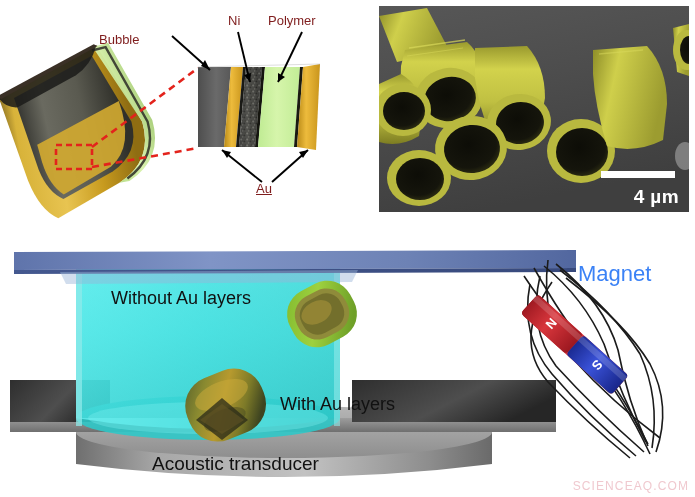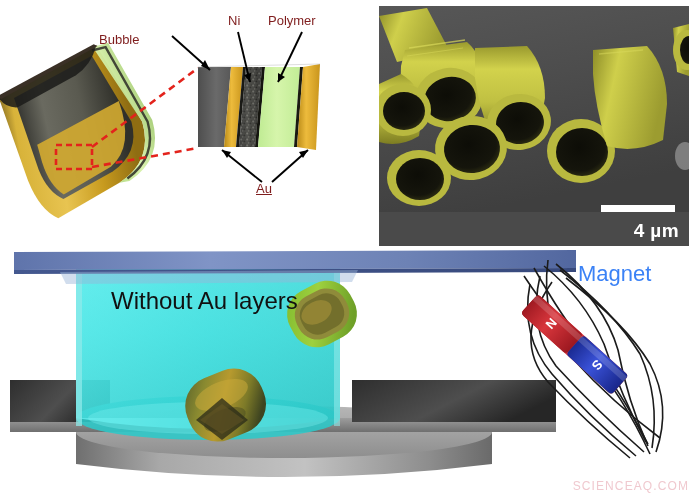--- a/index.html
+++ b/index.html
@@ -7,28 +7,28 @@
        font-family:"Liberation Sans","DejaVu Sans",sans-serif;color:#000;}
   .fig{position:absolute;left:0;top:0;width:695px;height:497px;}
   .abs{position:absolute;}
   .lbl{position:absolute;white-space:nowrap;line-height:1;}
 
   
   #panelA{left:0;top:0;width:372px;height:228px;}
   .lblA{font-size:13px;color:#7f1d1d;}
 
   
-  #panelB{left:379px;top:6px;width:310px;height:240px;background:#4a4a4a;overflow:hidden;}
+  #panelB{left:379px;top:6px;width:310px;height:206px;background:#4a4a4a;overflow:hidden;}
   .sembar{position:absolute;right:14px;bottom:34px;width:74px;height:7px;background:#ffffff;}
   .semtxt{position:absolute;right:10px;bottom:4px;font-size:19px;font-weight:bold;color:#ffffff;
           letter-spacing:.4px;}
 
   
   #panelC{left:0;top:232px;width:695px;height:265px;}
-  .lblC{font-size:24px;color:#111;}
+  .lblC{font-size:18px;color:#111;}
   #lbl-magnet{font-size:22px;color:#3b82f6;}
   #lbl-transducer{font-size:19px;color:#111;}
 
   
   #watermark{position:absolute;right:6px;bottom:4px;font-size:12px;color:#f0c9cf;
              letter-spacing:1.1px;font-family:"Liberation Sans",sans-serif;}
 </style>
 </head>
 <body>
 
@@ -374,18 +374,20 @@
           <rect x="0" y="0" width="61" height="26" rx="4" ry="4" fill="url(#magN)"></rect>
           <rect x="61" y="0" width="61" height="26" rx="4" ry="4" fill="url(#magS)"></rect>
           <rect x="0" y="2" width="122" height="6" fill="#ffffff" opacity="0.16"></rect>
           <text x="30" y="18" font-family="Liberation Sans, sans-serif" font-size="13" font-weight="bold" fill="#ffffff" text-anchor="middle" transform="rotate(90 30 13)">N</text>
           <text x="92" y="18" font-family="Liberation Sans, sans-serif" font-size="13" font-weight="bold" fill="#ffffff" text-anchor="middle" transform="rotate(90 92 13)">S</text>
         </g>
       </g>
     </svg>
 
     <div class="lbl lblC" style="left:111px;top:57px;">Without Au layers</div>
+    <div class="lbl lblC" style="left:280px;top:163px;">With Au layers</div>
+    <div class="lbl" id="lbl-transducer" style="left:152px;top:222px;">Acoustic transducer</div>
     <div class="lbl" id="lbl-magnet" style="left:578px;top:31px;">Magnet</div>
   </div>
 
   <div id="watermark">SCIENCEAQ.COM</div>
 
 </div>
 
 </body></html>

